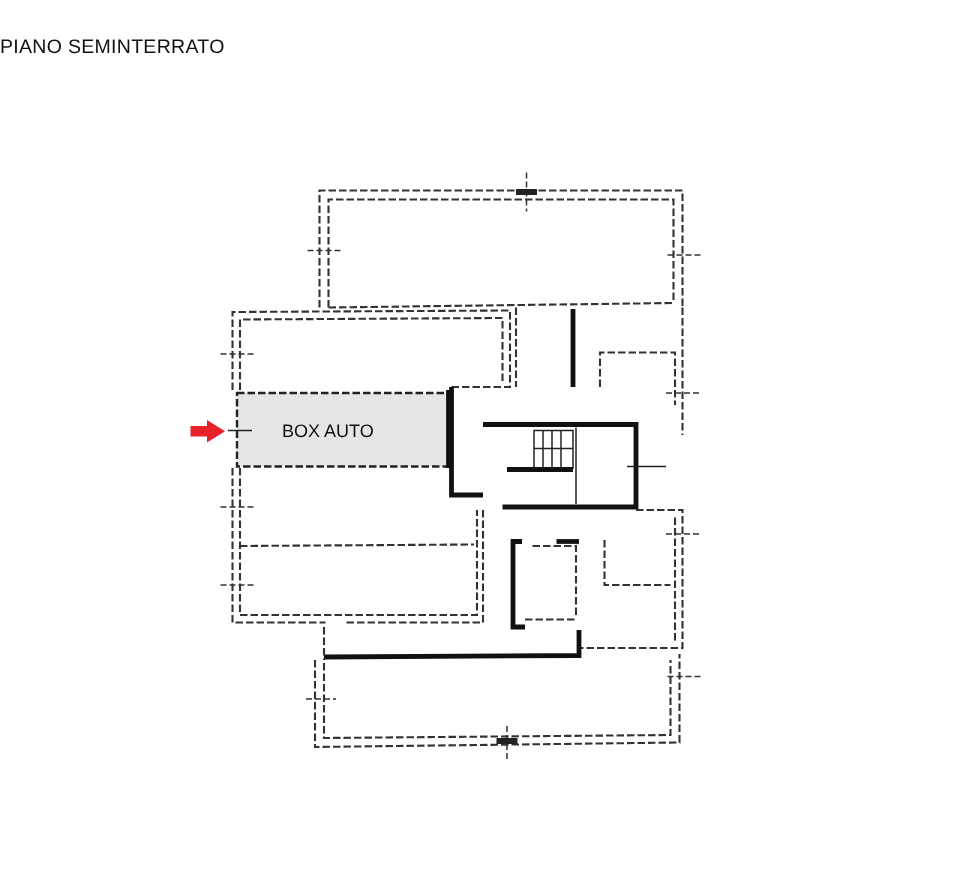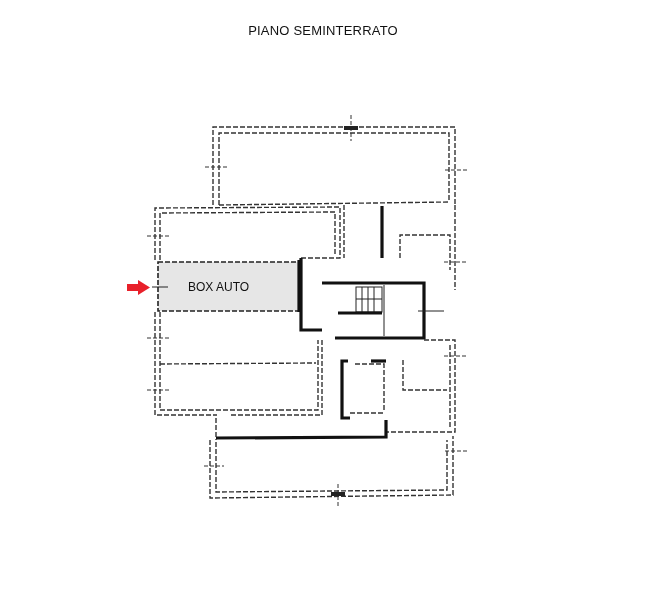--- a/index.html
+++ b/index.html
@@ -1,17 +1,17 @@
 <!DOCTYPE html>
 <html><head>
   <meta charset="utf-8">
   <style>
     html, body { margin: 0; padding: 0; background: #ffffff; }
     body { width: 650px; height: 592px; position: relative; overflow: hidden; font-family: "Liberation Sans", sans-serif; }
-    .title { position: absolute; left: 0; width: 576px; top: 23px; text-align: center; font-size: 13px; color: #111; letter-spacing: 0.2px; margin-left: 35px; }
+    .title { position: absolute; left: 0; width: 576px; top: 23px; font-size: 13px; color: #111; letter-spacing: 0.2px; }
     svg.plan { position: absolute; left: 0; top: 0; }
     .lbl { font-family: "Liberation Sans", sans-serif; font-size: 12px; fill: #111; }
     .dash { fill: none; stroke: #333; stroke-width: 1.4; stroke-dasharray: 5 2; }
     .thin { fill: none; stroke: #222; stroke-width: 1; }
     .solid { fill: none; stroke: #111; stroke-width: 3.2; }
     .axis { stroke: #333; stroke-width: 1; stroke-dasharray: 4 2; }
   </style>
 </head>
 <body>
 

